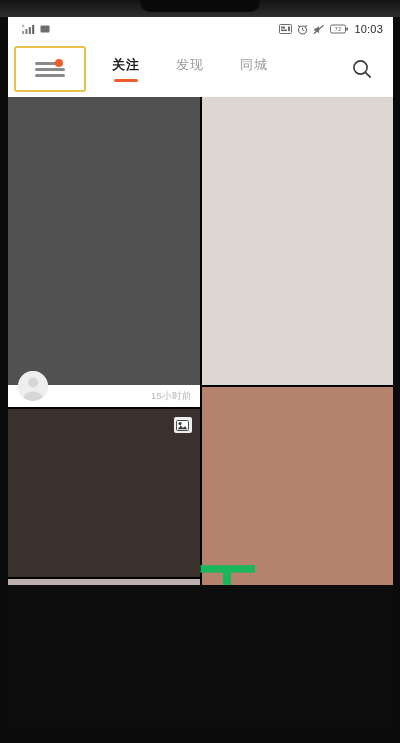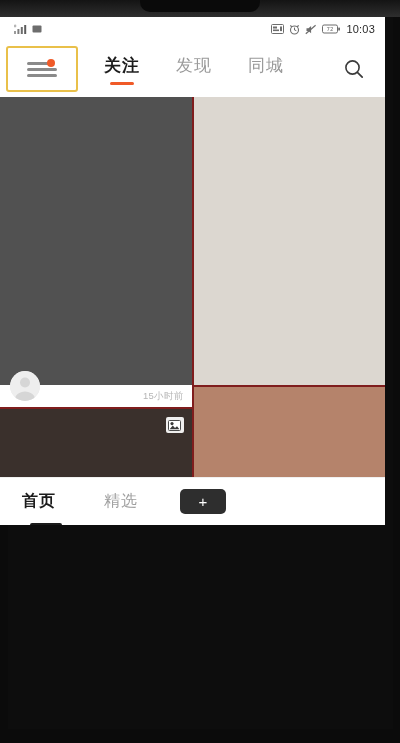--- a/index.html
+++ b/index.html
@@ -9,21 +9,21 @@
   
   #phone-frame { position:relative; width:400px; height:743px; background:#0d0d0d; }
   #bezel-top { position:absolute; left:0; top:0; width:400px; height:17px;
     background:linear-gradient(#141414,#2e2e2e); }
   #notch { position:absolute; left:140px; top:0; width:120px; height:12px;
     background:#0a0a0a; border-radius:0 0 10px 10px; }
   #bezel-left { position:absolute; left:0; top:0; width:8px; height:743px; background:#0b0b0b; }
   #bezel-right { position:absolute; right:0; top:0; width:7px; height:743px; background:#0b0b0b; }
   #bezel-bottom { position:absolute; left:0; bottom:0; width:400px; height:14px; background:#0b0b0b; }
 
-  #screen { position:absolute; left:0; top:17px; width:385px; height:508px;
+  #screen { position:absolute; left:8px; top:17px; width:385px; height:568px;
     background:#ffffff; overflow:hidden; }
 
   
   #status-bar { height:24px; display:flex; align-items:center;
     justify-content:space-between; padding:0 10px 0 14px; background:#fff; }
   .status-left, .status-right { display:flex; align-items:center; gap:4px; }
   .status-right { gap:5px; }
   .sb-ico { display:block; }
   #status-clock { font-size:11px; color:#2a2a2a; letter-spacing:.2px; }
 
@@ -36,31 +36,31 @@
   #hamburger i { position:absolute; left:0; height:2.6px; background:#8a8a8a;
     border-radius:2px; display:block; }
   #hamburger i:nth-child(1){ top:1px; width:22px; }
   #hamburger i:nth-child(2){ top:7px; width:30px; }
   #hamburger i:nth-child(3){ top:13px; width:30px; }
   #menu-badge { position:absolute; right:2px; top:-2px; width:8px; height:8px;
     border-radius:50%; background:#f05a28; }
 
   #tab-bar { display:flex; align-items:flex-end; gap:36px; margin-left:26px; }
   .tab { position:relative; padding-bottom:8px; text-align:center; }
-  .tab-label { font-size:17px; color:#9a9a9a; font-weight:400; letter-spacing:1px; }
+  .tab-label { font-size:13px; color:#9a9a9a; font-weight:400; letter-spacing:1px; }
   .tab.active .tab-label { color:#1c1c1c; font-weight:700; }
   .tab-underline { position:absolute; left:50%; transform:translateX(-50%);
     bottom:0; width:24px; height:3px; border-radius:2px; background:transparent; }
   .tab.active .tab-underline { background:#f05a28; }
 
   #search-button { position:absolute; right:16px; top:50%; transform:translateY(-50%);
     width:30px; height:30px; display:flex; align-items:center; justify-content:center; }
 
   
-  #feed { position:relative; height:580px; background:#7f1d1d; overflow:hidden; }
+  #feed { position:relative; height:580px; background:#000000; overflow:hidden; }
   #feed-cols { display:flex; gap:2px; }
   .feed-col { width:191.5px; display:flex; flex-direction:column; gap:2px; }
   .card { position:relative; background:#fff; }
   .card-media { position:relative; width:100%; }
   .card-footer { height:22px; background:#fff; position:relative;
     display:flex; align-items:center; }
   .card-avatar { position:absolute; left:10px; bottom:6px; width:30px; height:30px;
     border-radius:50%; background:#e9e9e9; overflow:hidden;
     display:flex; align-items:flex-end; justify-content:center; }
   .card-time { margin-left:auto; margin-right:8px; font-size:9.5px;
@@ -241,23 +241,15 @@
         </div>
       </div>
 
       <div id="watermark">
         <div id="wm-big">天</div>
         <div id="wm-pill">www.TTzip.com</div>
         <div id="wm-sub">天下載</div>
       </div>
     </div>
 
-    <div id="bottom-bar">
-      <span class="bnav" id="bnav-home">首页</span>
-      <span class="bnav" id="bnav-featured">精选</span>
-      <div id="compose-button">
-        <span>+</span>
-      </div>
-      <div id="home-indicator"></div>
-    </div>
 
   </div>
 </div>
 
 </body></html>

